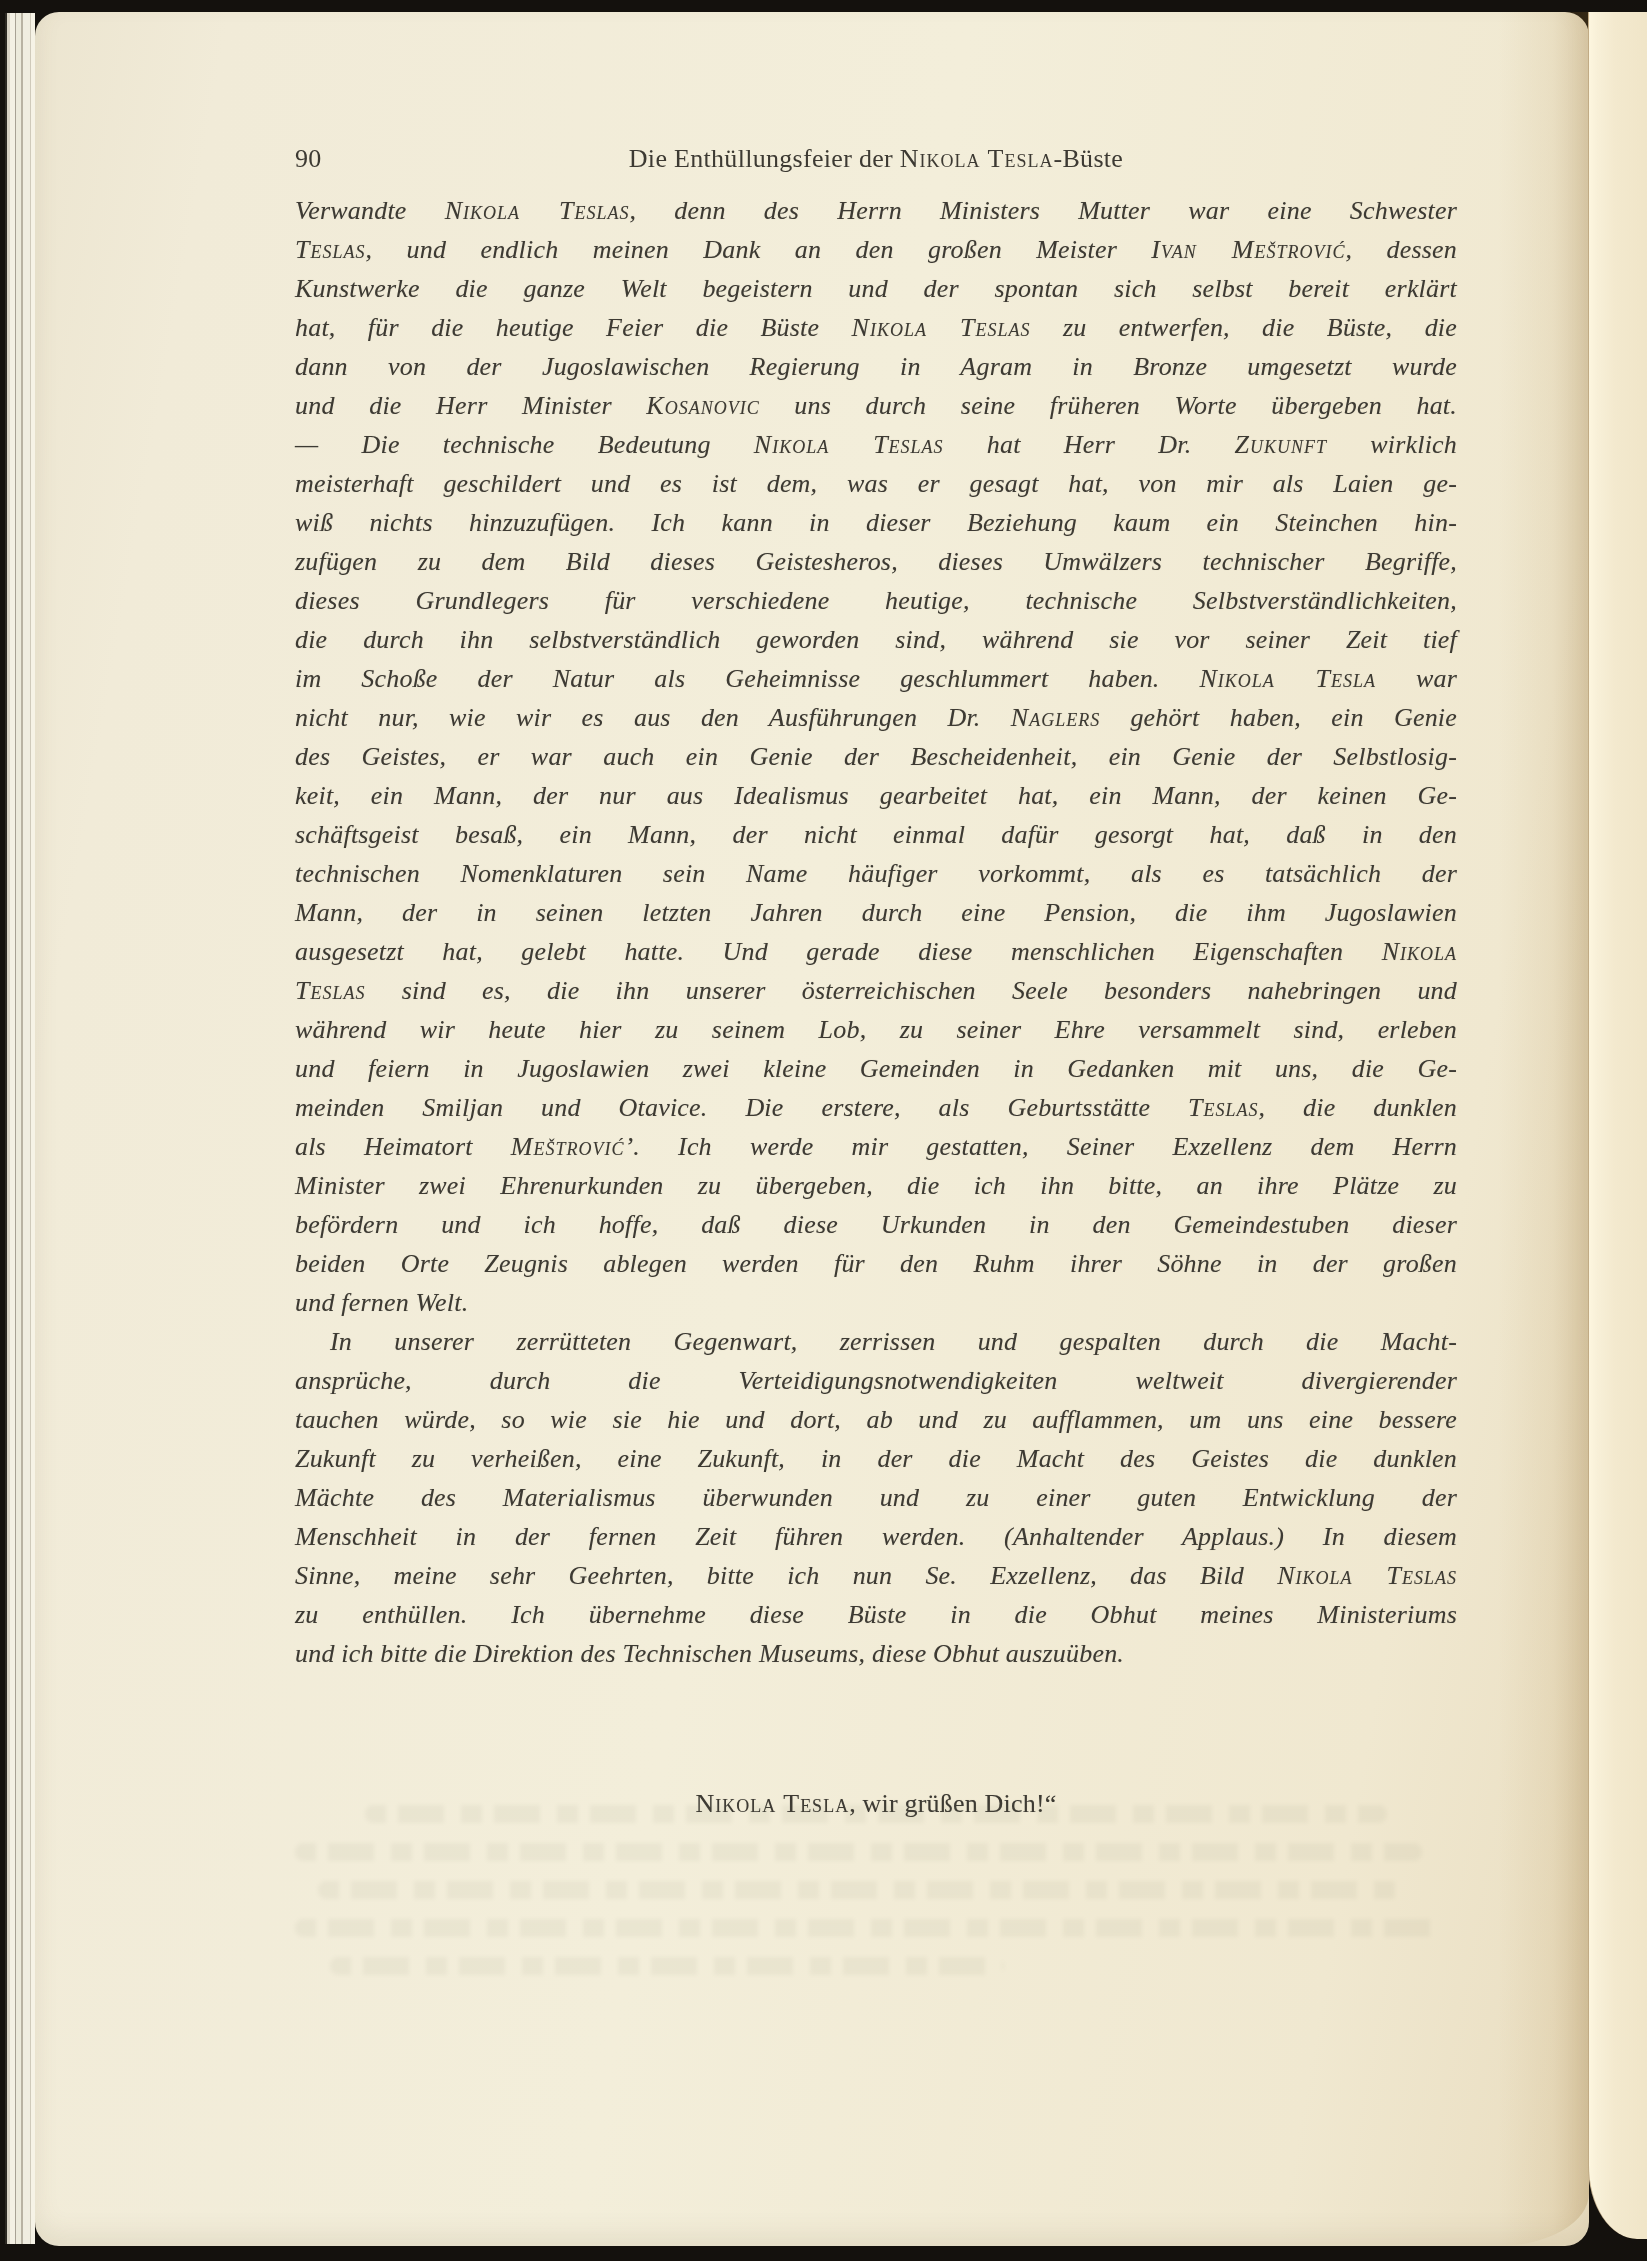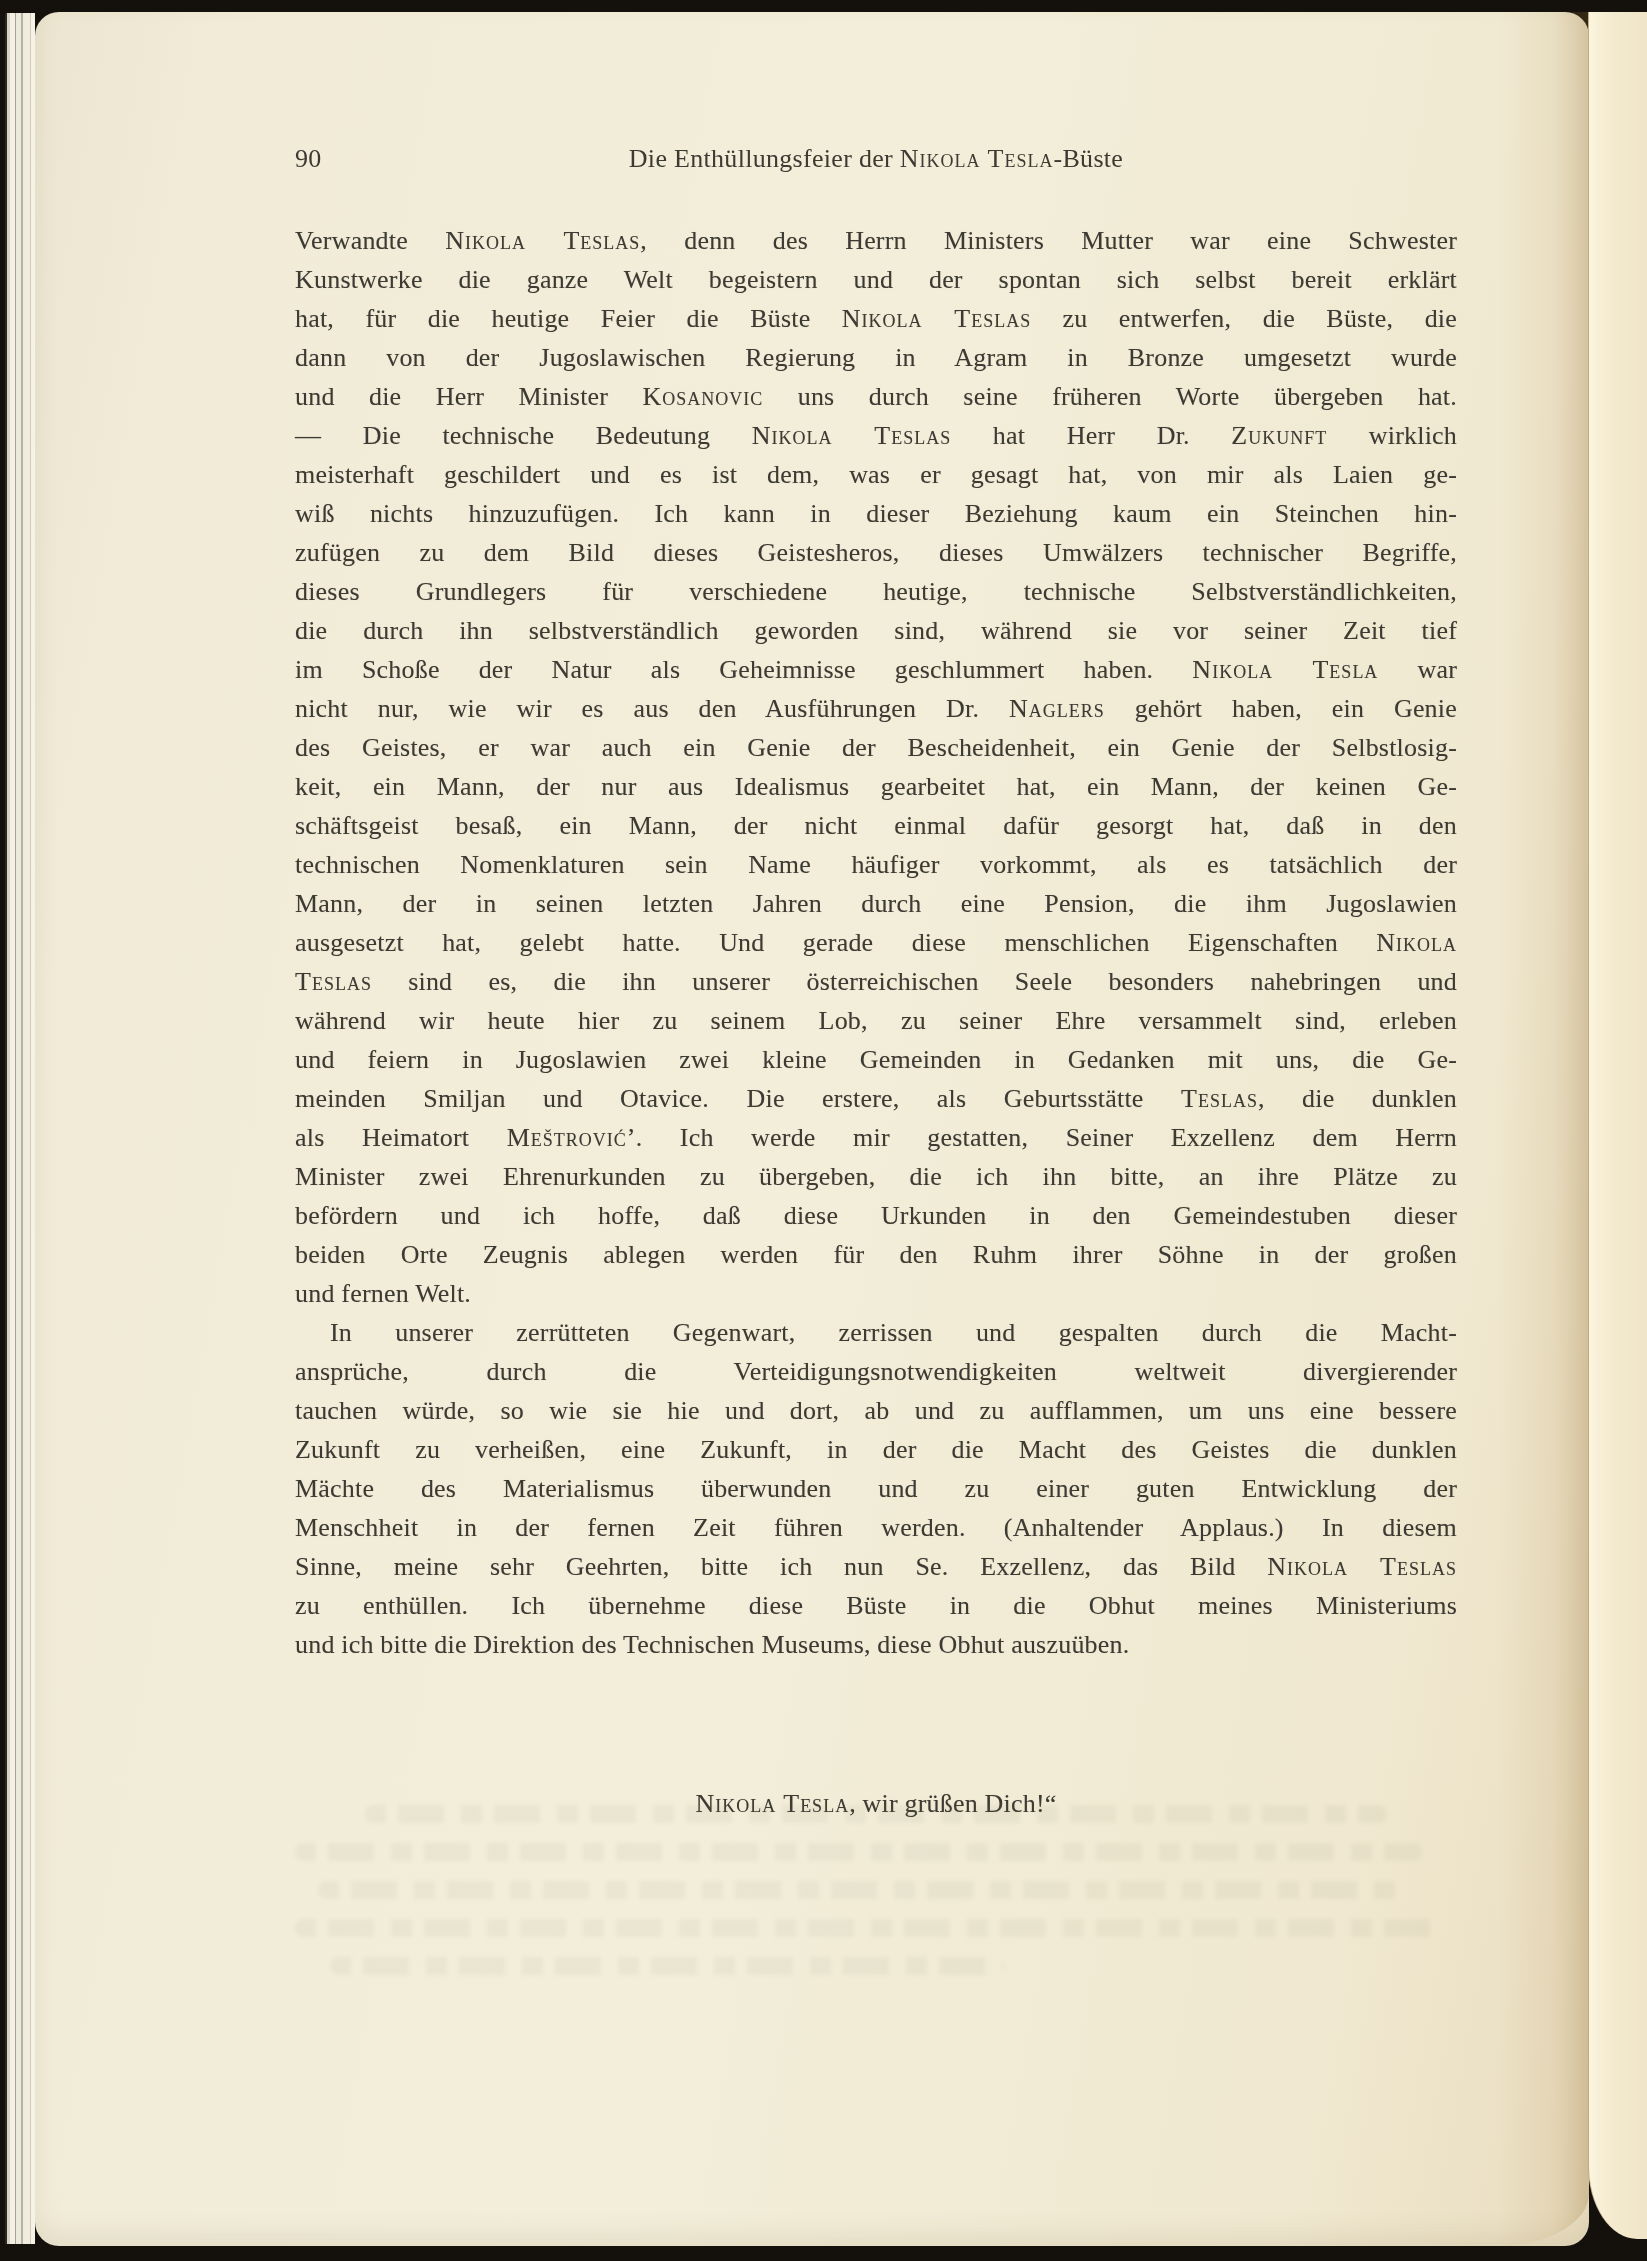--- a/index.html
+++ b/index.html
@@ -51,23 +51,24 @@
   
   .ink { color: #3d3a33; }
   .page-head {
     position: absolute; left: 260px; top: 130px; width: 1162px; height: 36px;
     font-size: 26px; line-height: 33px; letter-spacing: 0.3px;
   }
   .page-number { position: absolute; left: 0; top: 0; }
   .running-title { text-align: center; }
 
   .body-text {
-    position: absolute; left: 260px; top: 209px; width: 1162px;
+    position: absolute; left: 260px; top: 179px; width: 1162px;
     font-size: 26px; line-height: 39px; letter-spacing: 0.2px;
     text-shadow: 0 0 0.8px rgba(61,58,51,0.25);
+    font-style: italic;
   }
   .line { text-align: justify; text-align-last: justify; }
   .line.last { text-align-last: left; }
   .line.indent { text-indent: 35px; }
   .sc { font-variant: small-caps; letter-spacing: 1px; }
 
   .closing-line {
     position: absolute; left: 260px; top: 1772px; width: 1162px;
     font-size: 26px; line-height: 39px; text-align: center;
     letter-spacing: 0.2px; text-shadow: 0 0 0.8px rgba(61,58,51,0.25);
@@ -98,20 +99,21 @@
   <div class="book-page ink">
 
     <div class="page-head">
       <span class="page-number">90</span>
       <div class="running-title"><span>Die Enthüllungsfeier der </span><span class="sc">Nikola Tesla</span><span>-Büste</span></div>
     </div>
 
     <div class="body-text">
         <div>
           <div class="line"><span>Verwandte </span><span class="sc">Nikola Teslas</span><span>, denn des Herrn Ministers Mutter war eine Schwester</span></div>
+          <div class="line"><span class="sc">Teslas</span><span>, und endlich meinen Dank an den großen Meister </span><span class="sc">Ivan Meštrović</span><span>, dessen</span></div>
           <div class="line"><span>Kunstwerke die ganze Welt begeistern und der spontan sich selbst bereit erklärt</span></div>
           <div class="line"><span>hat, für die heutige Feier die Büste </span><span class="sc">Nikola Teslas</span><span> zu entwerfen, die Büste, die</span></div>
           <div class="line"><span>dann von der Jugoslawischen Regierung in Agram in Bronze umgesetzt wurde</span></div>
           <div class="line"><span>und die Herr Minister </span><span class="sc">Kosanovic</span><span> uns durch seine früheren Worte übergeben hat.</span></div>
           <div class="line"><span>— Die technische Bedeutung </span><span class="sc">Nikola Teslas</span><span> hat Herr Dr. </span><span class="sc">Zukunft</span><span> wirklich</span></div>
           <div class="line"><span>meisterhaft geschildert und es ist dem, was er gesagt hat, von mir als Laien ge-</span></div>
           <div class="line"><span>wiß nichts hinzuzufügen. Ich kann in dieser Beziehung kaum ein Steinchen hin-</span></div>
           <div class="line"><span>zufügen zu dem Bild dieses Geistesheros, dieses Umwälzers technischer Begriffe,</span></div>
           <div class="line"><span>dieses Grundlegers für verschiedene heutige, technische Selbstverständlichkeiten,</span></div>
           <div class="line"><span>die durch ihn selbstverständlich geworden sind, während sie vor seiner Zeit tief</span></div>

